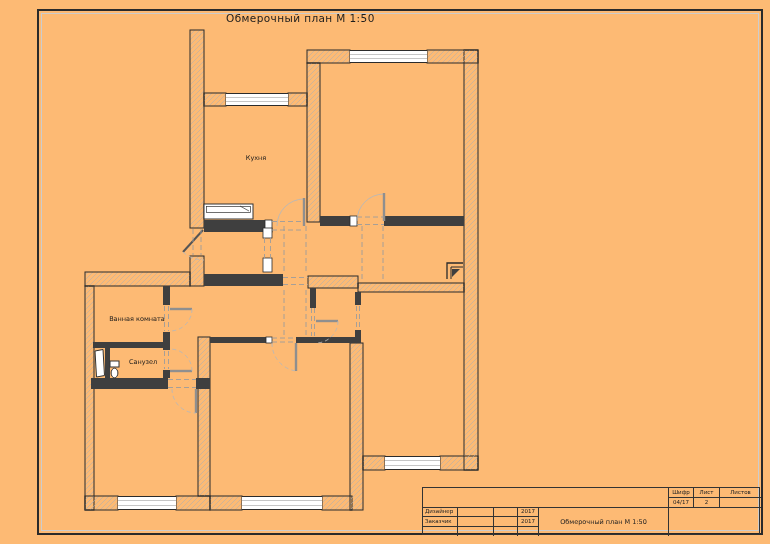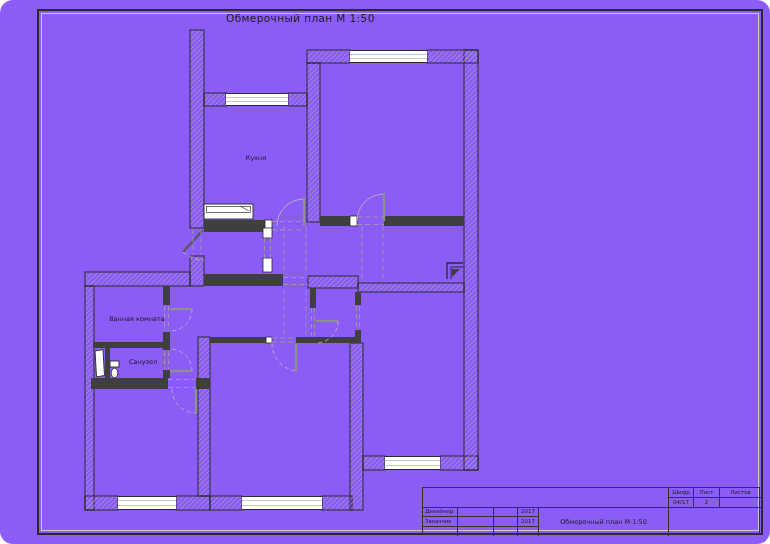--- a/index.html
+++ b/index.html
@@ -1,17 +1,17 @@
 <!DOCTYPE html>
 <html><head>
 <meta charset="utf-8">
 <style>
   html,body{margin:0;padding:0;background:#fff;}
-  #canvas{position:relative;width:770px;height:544px;background:#8b5cf6;overflow:hidden;
-          font-family:"DejaVu Sans",sans-serif;border-radius:13px;}
+  #canvas{position:relative;width:770px;height:544px;background:#fdba74;overflow:hidden;
+          font-family:"DejaVu Sans",sans-serif;}
   #frame-outer{position:absolute;left:37px;top:9px;width:726px;height:526px;
                border:2px solid #2a2a2a;box-sizing:border-box;}
   #frame-inner{position:absolute;left:41px;top:13px;width:718px;height:518px;
                border:1px solid #cccccc;box-sizing:border-box;}
   #drawing-title{position:absolute;left:226px;top:12px;font-size:10.5px;color:#1c1c1c;
                  letter-spacing:.4px;white-space:nowrap;}
   svg{position:absolute;left:0;top:0;}
   .wallh{fill:url(#hatch);stroke:#2b2b2b;stroke-width:1;}
   .walld{fill:#3f3f3f;}
   .jamb{fill:#ffffff;stroke:#2b2b2b;stroke-width:.8;}

